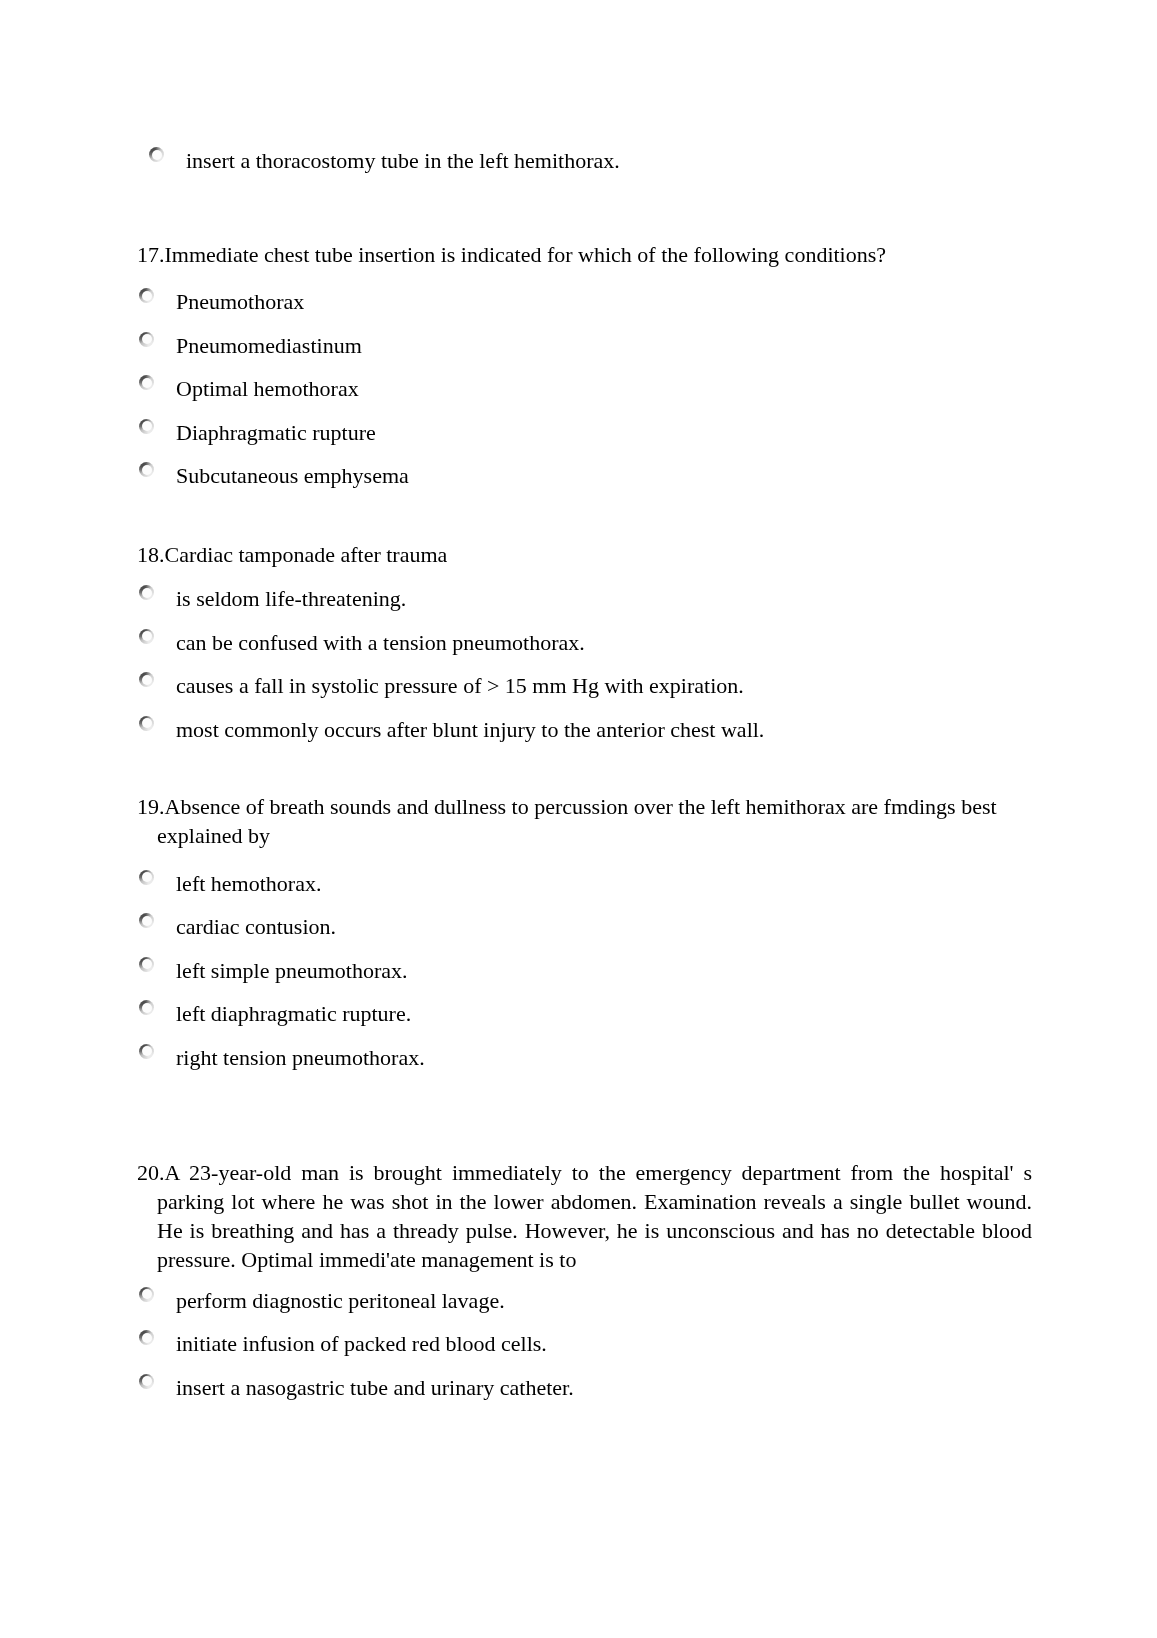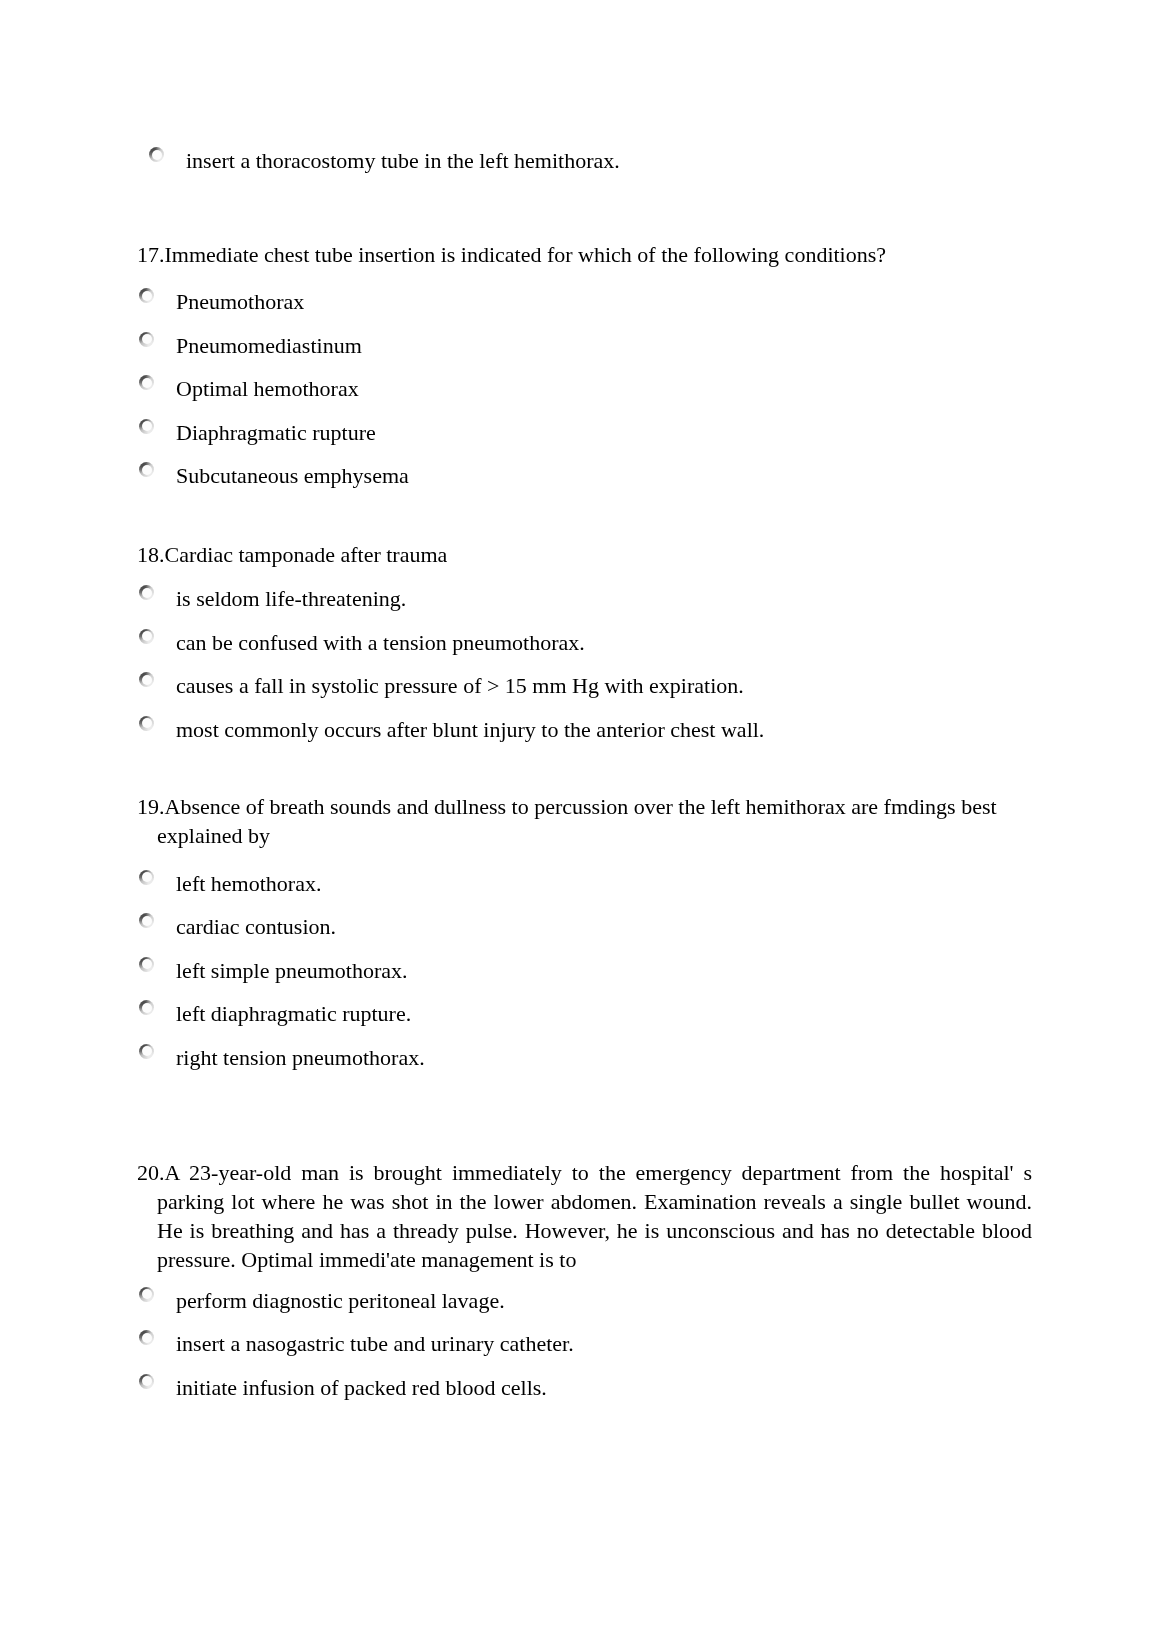--- a/index.html
+++ b/index.html
@@ -158,21 +158,21 @@
   </section>
 
   <section class="question" id="q20">
     <p class="q-heading"><span>20.</span><span>A 23-year-old man is brought immediately to the emergency department from the hospital' s parking lot where he was shot in the lower abdomen. Examination reveals a single bullet wound. He is breathing and has a thready pulse. However, he is unconscious and has no detectable blood pressure. Optimal immedi'ate management is to</span></p>
     <div class="option-row">
       <span class="radio"></span>
       <span class="option-label">perform diagnostic peritoneal lavage.</span>
     </div>
     <div class="option-row">
       <span class="radio"></span>
-      <span class="option-label">insert a nasogastric tube and urinary catheter.</span>
+      <span class="option-label">initiate infusion of packed red blood cells.</span>
     </div>
     <div class="option-row">
       <span class="radio"></span>
-      <span class="option-label">initiate infusion of packed red blood cells.</span>
+      <span class="option-label">insert a nasogastric tube and urinary catheter.</span>
     </div>
   </section>
 
 </div>
 
 </body></html>

